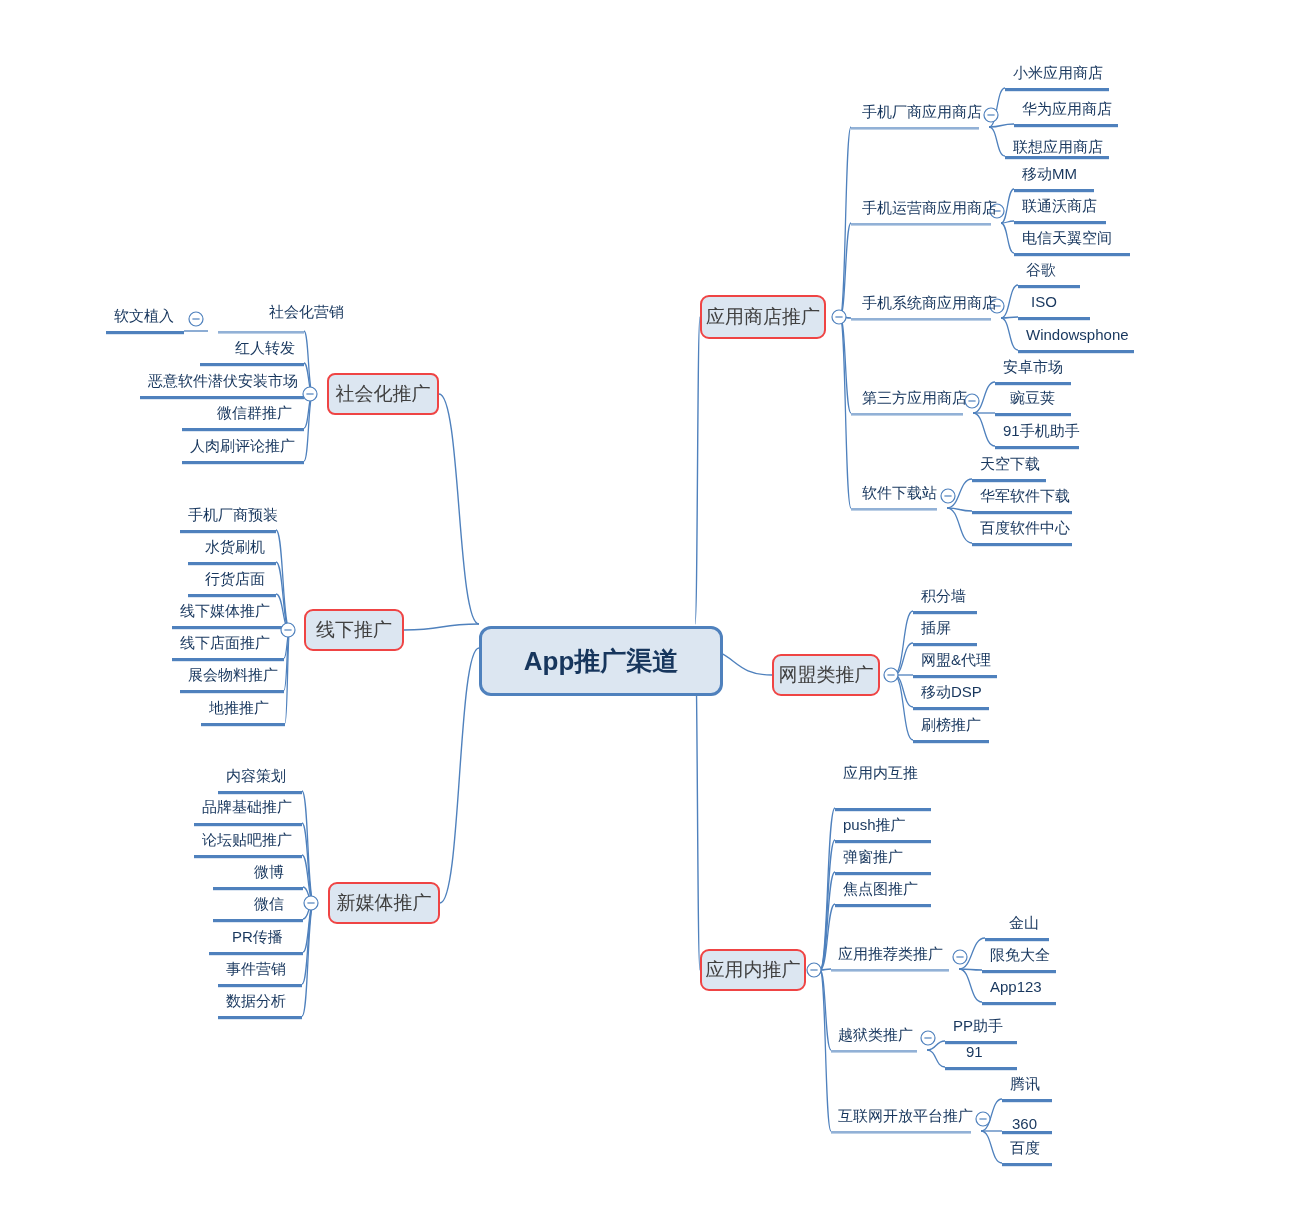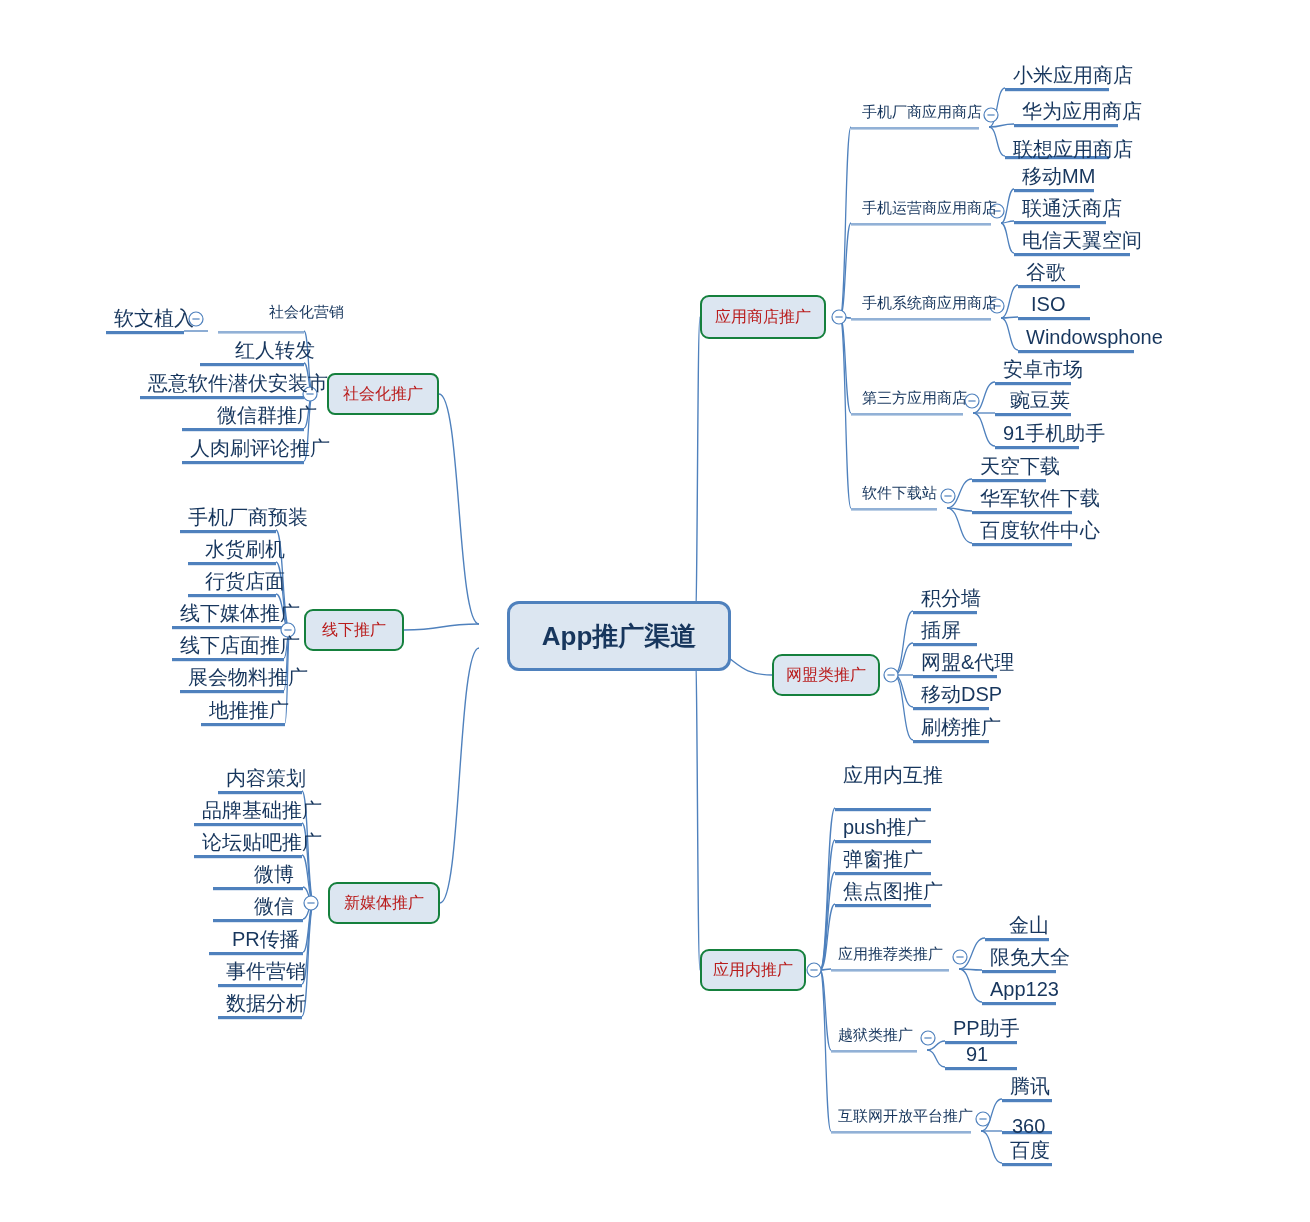--- a/index.html
+++ b/index.html
@@ -25,27 +25,27 @@
     border-radius:12px;
     display:flex;align-items:center;justify-content:center;
     color:#17365d;
     font-size:26px;
     font-weight:bold;
   }
   .branch-box{
     position:absolute;
     box-sizing:border-box;
     background:#dce6f1;
-    border:2px solid #15803d;
+    border:2px solid #ef4444;
     border-radius:9px;
     display:flex;align-items:center;justify-content:center;
-    color:#b91c1c;
-    font-size:16px;
+    color:#404040;
+    font-size:19px;
   }
-  .leaf-text{font-size:20px;}
+  .leaf-text{font-size:15px;}
   .mid-text{font-size:15px;}
 </style>
 </head>
 <body>
 
 <svg id="canvas" viewBox="0 0 1310 1222">
     <path d="M 695 624 C 697.75 624, 697.25 317, 700 317" fill="none" stroke="#4f81bd" stroke-width="1.4"></path>
     <path d="M 479 624 C 457 624, 461 394, 439 394" fill="none" stroke="#4f81bd" stroke-width="1.4"></path>
     <path d="M 479 624 C 437.75 624, 445.25 630, 404 630" fill="none" stroke="#4f81bd" stroke-width="1.4"></path>
     <path d="M 479 648 C 457.55 648, 461.45 903, 440 903" fill="none" stroke="#4f81bd" stroke-width="1.4"></path>
@@ -289,20 +289,20 @@
     <div class="node-label leaf-text" style="left: 843px; top: 849px;">弹窗推广</div>
     <div class="node-label leaf-text" style="left: 843px; top: 881px;">焦点图推广</div>
     <div class="node-label leaf-text" style="left: 1009px; top: 915px;">金山</div>
     <div class="node-label leaf-text" style="left: 990px; top: 947px;">限免大全</div>
     <div class="node-label leaf-text" style="left: 990px; top: 979px;">App123</div>
     <div class="node-label leaf-text" style="left: 953px; top: 1018px;">PP助手</div>
     <div class="node-label leaf-text" style="left: 966px; top: 1044px;">91</div>
     <div class="node-label leaf-text" style="left: 1010px; top: 1076px;">腾讯</div>
     <div class="node-label leaf-text" style="left: 1012px; top: 1108px; margin-top: 8px;">360</div>
     <div class="node-label leaf-text" style="left: 1010px; top: 1140px;">百度</div>
-    <div class="root-box" style="left: 479px; top: 601px; width: 224px; height: 70px; margin-left: 28px;">App推广渠道</div>
+    <div class="root-box" style="left: 479px; top: 626px; width: 244px; height: 70px;">App推广渠道</div>
     <div class="branch-box" style="left: 700px; top: 295px; width: 126px; height: 44px;">应用商店推广</div>
     <div class="branch-box" style="left: 327px; top: 373px; width: 112px; height: 42px; border-radius: 8px;">社会化推广</div>
     <div class="branch-box" style="left: 304px; top: 609px; width: 100px; height: 42px;">线下推广</div>
     <div class="branch-box" style="left: 328px; top: 882px; width: 112px; height: 42px;">新媒体推广</div>
-    <div class="branch-box" style="left: 772px; top: 654px; width: 108px; height: 42px; border-radius: 10px;">网盟类推广</div>
+    <div class="branch-box" style="left: 772px; top: 654px; width: 108px; height: 42px;">网盟类推广</div>
     <div class="branch-box" style="left: 700px; top: 949px; width: 106px; height: 42px;">应用内推广</div>
   </div>
 
 </body></html>

